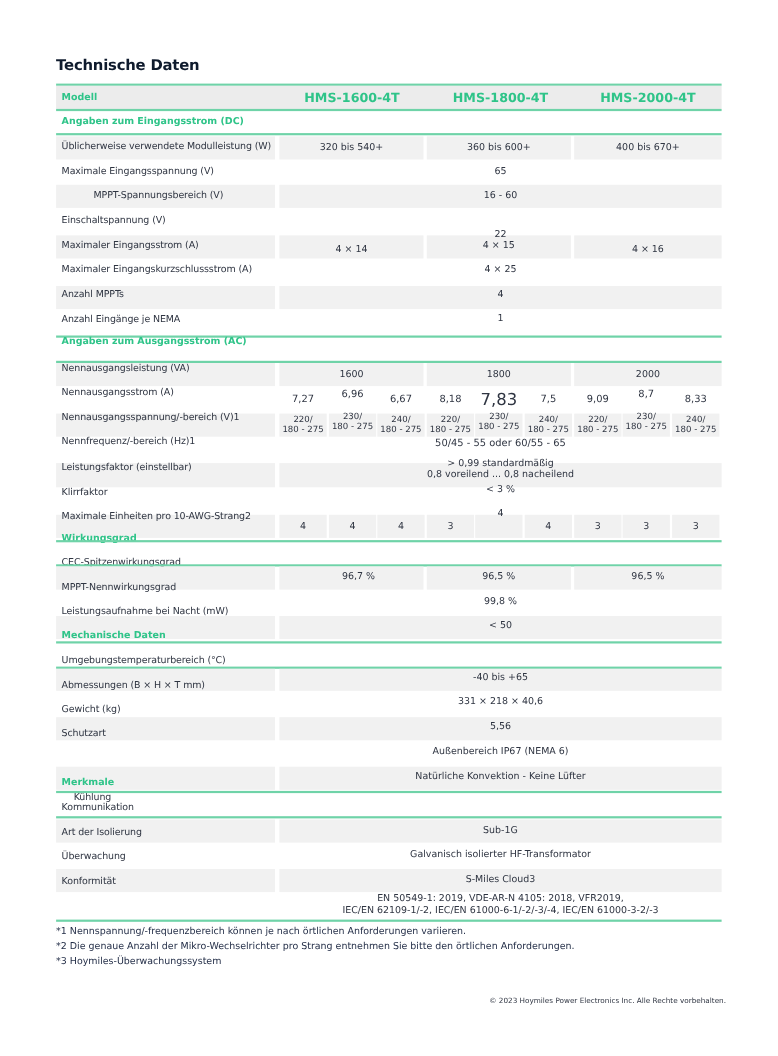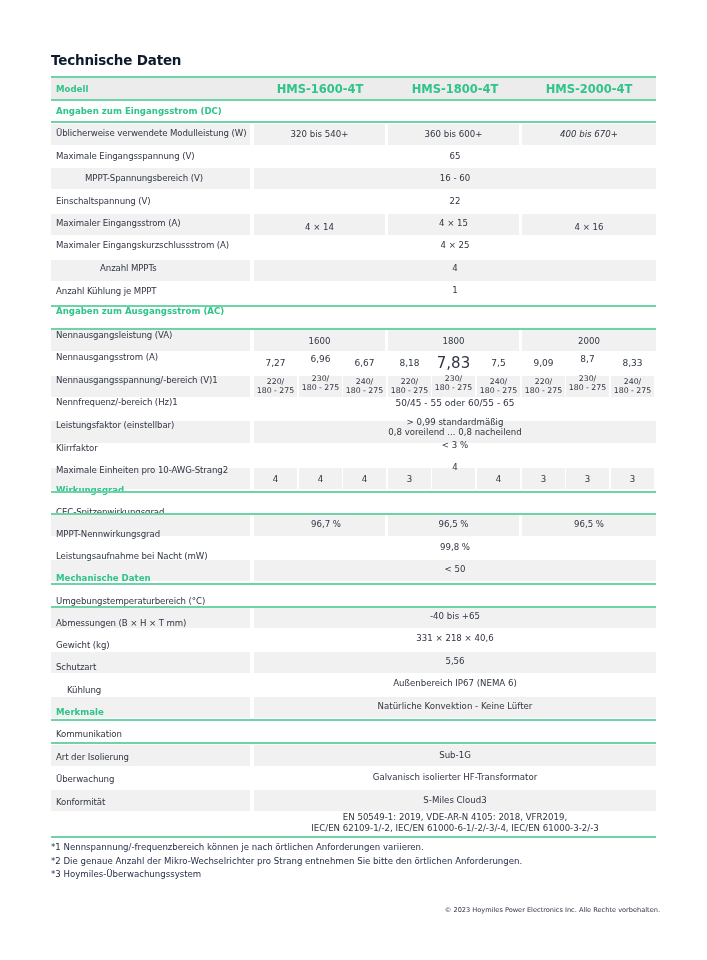--- a/index.html
+++ b/index.html
@@ -47,29 +47,29 @@
 <div class="bg" style="left:522px; top:214px; width:134px; height:21px;"></div>
 <div class="bg" style="left:51px; top:260px; width:199px; height:21px;"></div>
 <div class="bg" style="left:254px; top:260px; width:402px; height:21px;"></div>
 
 <div class="lbl" style="top:128px;">Üblicherweise verwendete Modulleistung (W)</div>
 <div class="lbl" style="top:151px;">Maximale Eingangsspannung (V)</div>
 <div class="lbl" style="top:173px;margin-left:29px;">MPPT-Spannungsbereich (V)</div>
 <div class="lbl" style="top:196px;">Einschaltspannung (V)</div>
 <div class="lbl" style="top:218px;">Maximaler Eingangsstrom (A)</div>
 <div class="lbl" style="top:240px;">Maximaler Eingangskurzschlussstrom (A)</div>
-<div class="lbl" style="top:263px;margin-left:44px;">Anzahl MPPTs</div>
-<div class="lbl" style="top:286px;">Anzahl Kühlung je MPPT</div>
+<div class="lbl" style="top:263px;">Anzahl MPPTs</div>
+<div class="lbl" style="top:286px;">Anzahl Eingänge je NEMA</div>
 
 <div class="val" style="left:254px; width:131px; top:129px;">320 bis 540+</div>
 <div class="val" style="left:388px; width:131px; top:129px;">360 bis 600+</div>
-<div class="val" style="left:522px; width:134px; top:129px;font-style:italic;">400 bis 670+</div>
+<div class="val" style="left:522px; width:134px; top:129px;">400 bis 670+</div>
 <div class="val" style="left:254px; width:402px; top:151px;">65</div>
 <div class="val" style="left:254px; width:402px; top:173px;">16 - 60</div>
-<div class="val" style="left:254px; width:402px; top:196px;">22</div>
+<div class="val" style="left:254px; width:402px; top:208px;">22</div>
 <div class="val" style="left:254px; width:131px; top:222px;">4 × 14</div>
 <div class="val" style="left:388px; width:131px; top:218px;">4 × 15</div>
 <div class="val" style="left:522px; width:134px; top:222px;">4 × 16</div>
 <div class="val" style="left:254px; width:402px; top:240px;">4 × 25</div>
 <div class="val" style="left:254px; width:402px; top:263px;">4</div>
 <div class="val" style="left:254px; width:402px; top:285px;">1</div>
 
 <div class="hline" style="top:305px;"></div>
 <div class="sec" style="top:306px;">Angaben zum Ausgangsstrom (AC)</div>
 <div class="hline thin" style="top:328px;"></div>
@@ -186,21 +186,21 @@
 <div class="bg" style="left:51px; top:608px; width:199px; height:20px;"></div>
 <div class="bg" style="left:254px; top:608px; width:402px; height:20px;"></div>
 <div class="bg" style="left:51px; top:652px; width:199px; height:21px;"></div>
 <div class="bg" style="left:254px; top:652px; width:402px; height:21px;"></div>
 <div class="bg" style="left:51px; top:697px; width:199px; height:21px;"></div>
 <div class="bg" style="left:254px; top:697px; width:402px; height:21px;"></div>
 
 <div class="lbl" style="top:618px;">Abmessungen (B × H × T mm)</div>
 <div class="lbl" style="top:640px;">Gewicht (kg)</div>
 <div class="lbl" style="top:662px;">Schutzart</div>
-<div class="lbl" style="top:685px;padding-left:11px;">Kühlung</div>
+<div class="lbl" style="top:720px;padding-left:11px;">Kühlung</div>
 <div class="val" style="left:254px; width:402px; top:611px;">-40 bis +65</div>
 <div class="val" style="left:254px; width:402px; top:633px;">331 × 218 × 40,6</div>
 <div class="val" style="left:254px; width:402px; top:656px;">5,56</div>
 <div class="val" style="left:254px; width:402px; top:678px;">Außenbereich IP67 (NEMA 6)</div>
 <div class="val" style="left:254px; width:402px; top:701px;">Natürliche Konvektion - Keine Lüfter</div>
 
 <div class="sec" style="top:707px;">Merkmale</div>
 <div class="hline thin" style="top:719px;"></div>
 <div class="lbl" style="top:729px;">Kommunikation</div>
 <div class="hline thin" style="top:742px;"></div>

